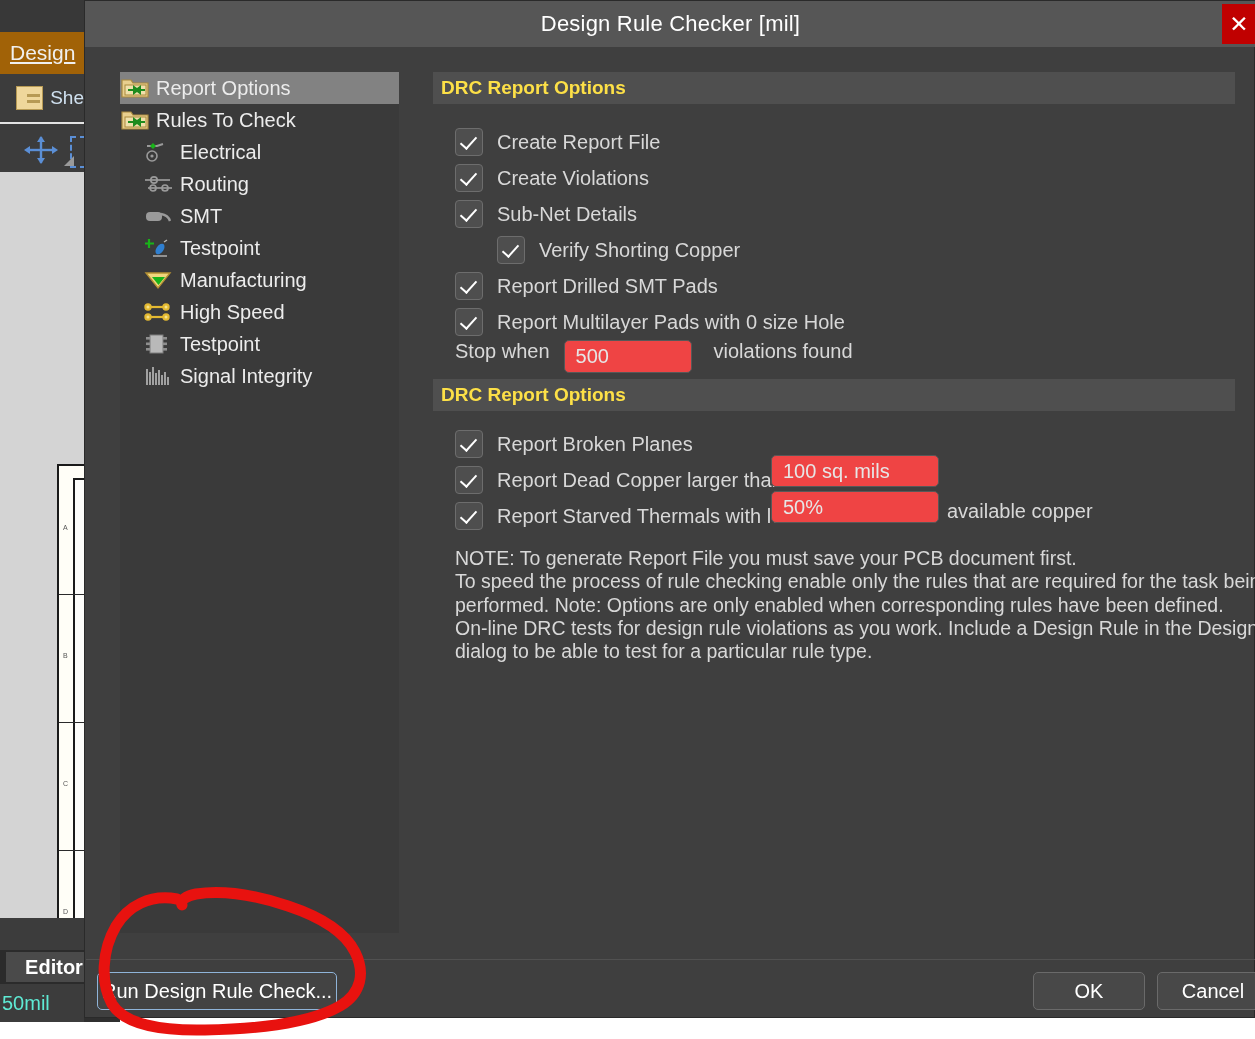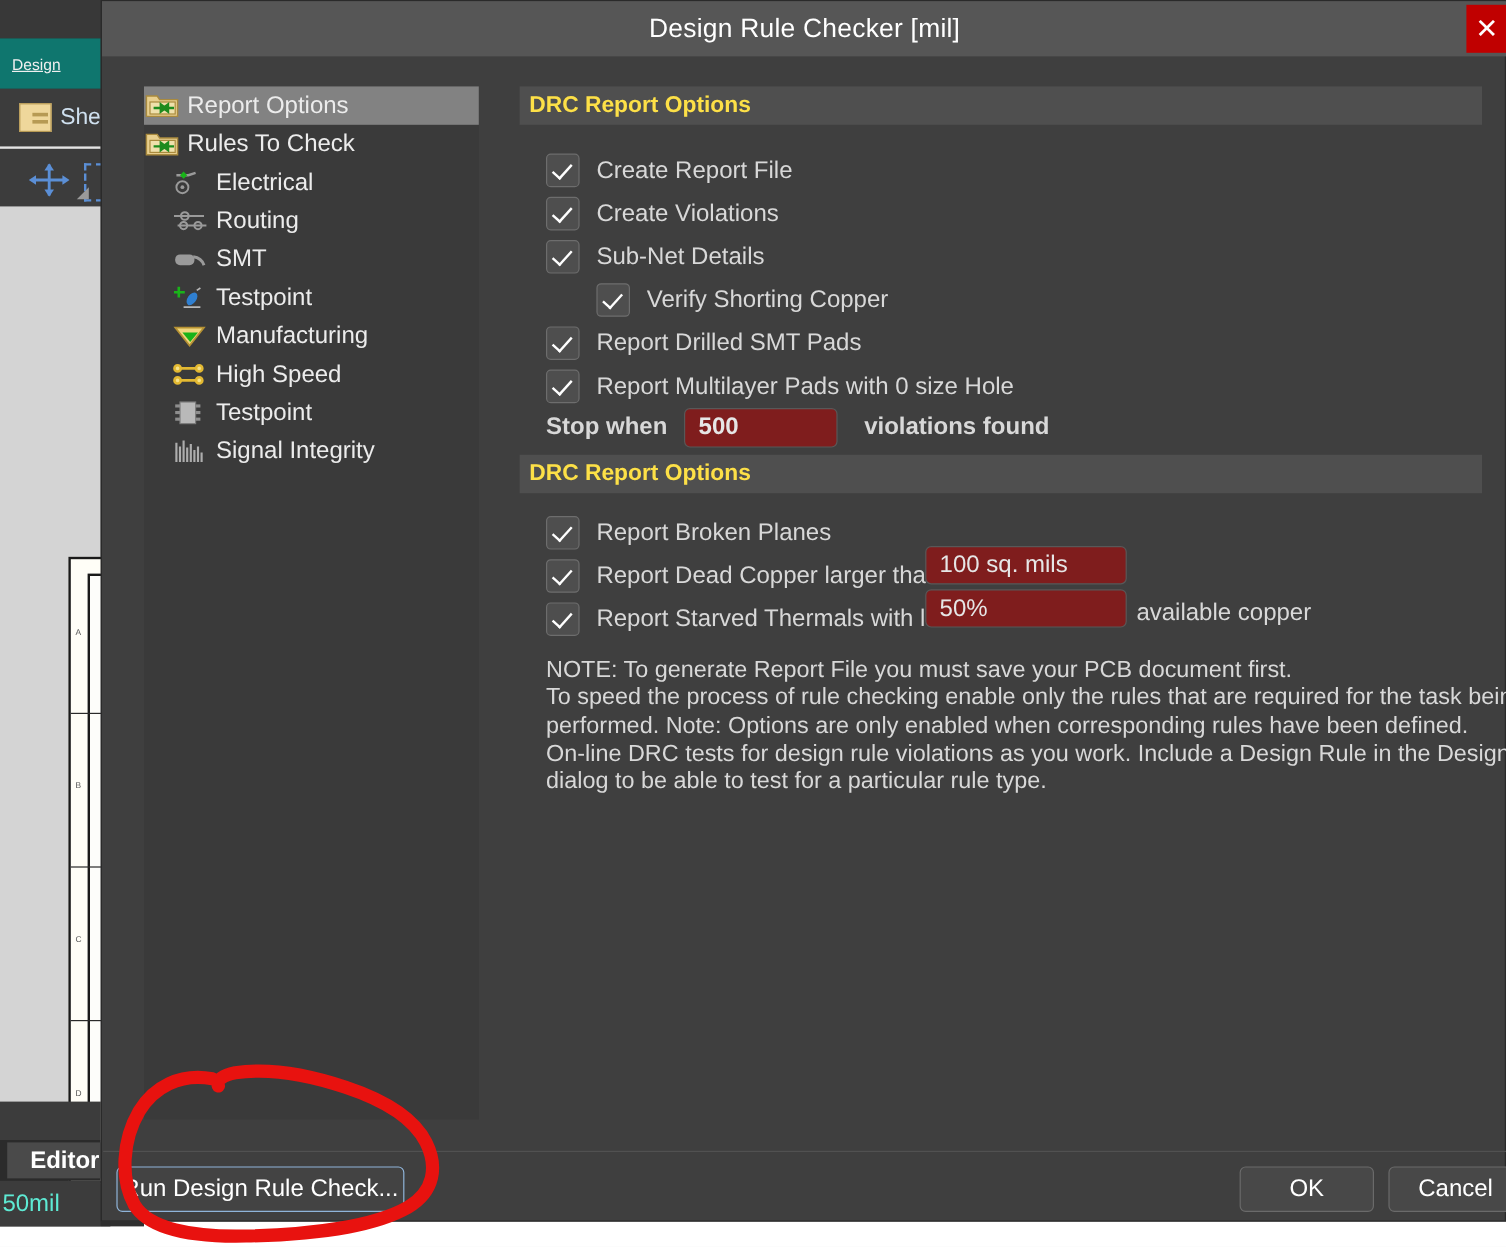--- a/index.html
+++ b/index.html
@@ -14,22 +14,22 @@
   #root {
     position: relative;
     width: 1255px;
     height: 1039px;
     background: #ffffff;
   }
 
   
   .bg-app { position: absolute; left: 0; top: 0; width: 120px; height: 1022px; background: #2f2f2f; }
   .bg-menubar { position: absolute; left: 0; top: 0; width: 84px; height: 32px; background: #383838; }
-  .bg-menurow { position: absolute; left: 0; top: 32; width: 84px; height: 42px; background: #0f766e;
-                color: #f0f0f0; font-size: 13px; display: flex; align-items: center; }
+  .bg-menurow { position: absolute; left: 0; top: 32; width: 84px; height: 42px; background: #a16207;
+                color: #f0f0f0; font-size: 21px; display: flex; align-items: center; }
   .bg-menu-label { padding-left: 10px; text-decoration: underline; white-space: nowrap; }
   .bg-ribbon { position: absolute; left: 0; top: 74px; width: 84px; height: 48px; background: #3c3c3c;
                display: flex; align-items: center; }
   .bg-sheet-icon { width: 26px; height: 22px; margin-left: 16px; background: #efd79b;
                    border: 1px solid #b79a54; position: relative; }
   .bg-sheet-icon:after { content: ""; position: absolute; left: 10px; top: 7px; width: 13px; height: 3px;
                          background: #b79a54; box-shadow: 0 6px 0 #b79a54; }
   .bg-sheet-text { color: #cfe0ef; font-size: 19px; margin-left: 7px; white-space: nowrap; }
   .bg-toolbar2 { position: absolute; left: 0; top: 124px; width: 84px; height: 48px; background: #3c3c3c; }
   .bg-tb-sep { position: absolute; left: 0; top: 122px; width: 84px; height: 3px; background: #e4e4e4; }
@@ -77,21 +77,21 @@
   .section-head { height: 32px; background: #4f4f4f; display: flex; align-items: center; }
   .section-head-text { color: #fde047; font-size: 19px; font-weight: bold; padding-left: 8px; }
 
   .cb-row { display: flex; align-items: center; height: 36px; }
   .checkbox { width: 26px; height: 26px; flex: 0 0 26px; background: #4e4e4e; border: 1px solid #6d6d6d;
               border-radius: 4px; position: relative; cursor: pointer; }
   .checkbox:after { content: ""; position: absolute; left: 8px; top: 4px; width: 7px; height: 14px;
                     border: solid #ffffff; border-width: 0 2.3px 2.3px 0; transform: rotate(42deg); }
   .cb-label { color: #d8d8d8; font-size: 20px; margin-left: 14px; white-space: nowrap; }
 
-  .txtbox { background: #7f1d1d; border: 1px solid #585858; border-radius: 5px; color: #e6e6e6;
+  .txtbox { background: #ef4444; border: 1px solid #585858; border-radius: 5px; color: #e6e6e6;
             font-size: 20px; display: flex; align-items: center; padding-left: 11px; box-sizing: border-box;
             height: 33px; cursor: text; }
 
   .note { position: absolute; left: 22px; top: 475px; width: 770px; color: #d8d8d8; font-size: 19.5px;
           line-height: 23.3px; }
   .note div { white-space: nowrap; }
 
   .footer-sep { position: absolute; left: 1px; top: 958px; width: 1169px; height: 1px; background: #515151; }
   .btn { position: absolute; border-radius: 5px; display: flex; align-items: center; justify-content: center;
          color: #ffffff; font-size: 20px; cursor: pointer; box-sizing: border-box; }
@@ -318,21 +318,21 @@
       </div>
       <div class="cb-row" style="position:absolute;left:22px;top:196px;">
         <span class="checkbox"></span>
         <span class="cb-label">Report Drilled SMT Pads</span>
       </div>
       <div class="cb-row" style="position:absolute;left:22px;top:232px;">
         <span class="checkbox"></span>
         <span class="cb-label">Report Multilayer Pads with 0 size Hole</span>
       </div>
 
-      <div style="position:absolute;left:22px;top:268px;display:flex;align-items:center;font-weight:bold;">
+      <div style="position:absolute;left:22px;top:268px;display:flex;">
         <span class="cb-label" style="margin-left:0;">Stop when</span>
         <span class="txtbox" style="width:128px;margin-left:14px;">500</span>
         <span class="cb-label" style="margin-left:22px;">violations found</span>
       </div>
 
       <div class="section-head" style="position:absolute;left:0;top:307px;width:802px;">
         <div class="section-head-text">DRC Report Options</div>
       </div>
 
       <div class="cb-row" style="position:absolute;left:22px;top:354px;">

